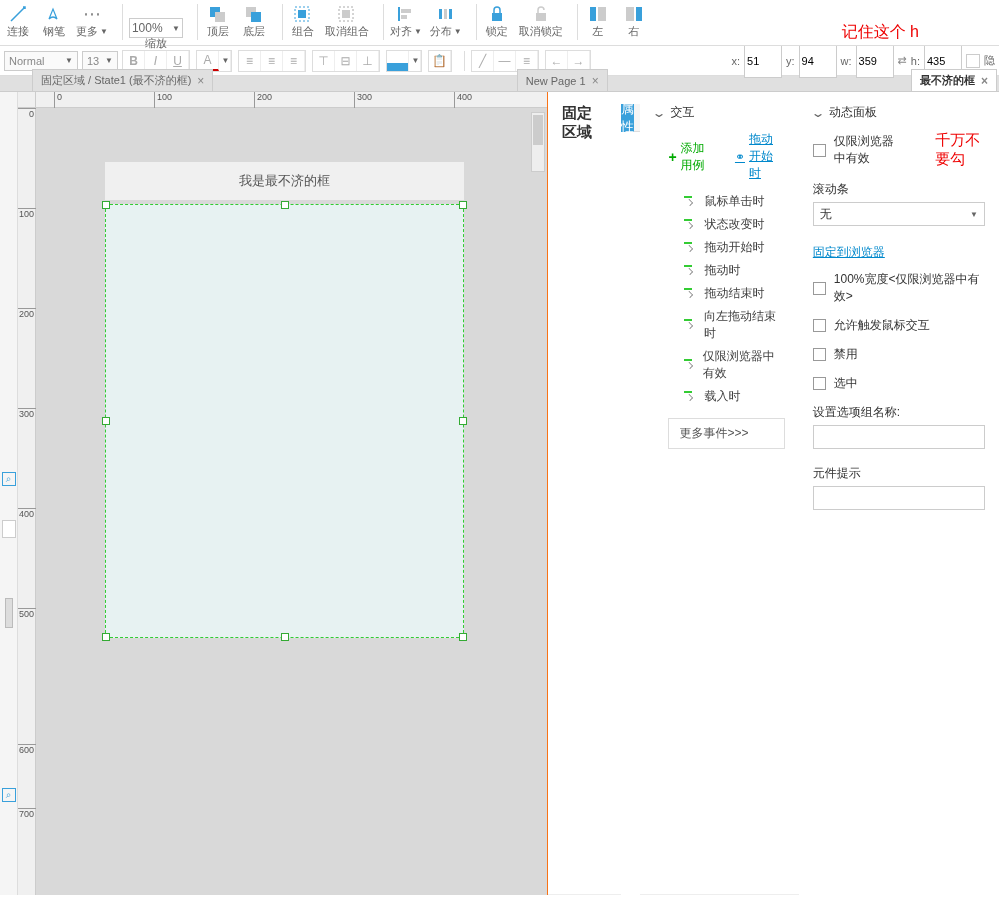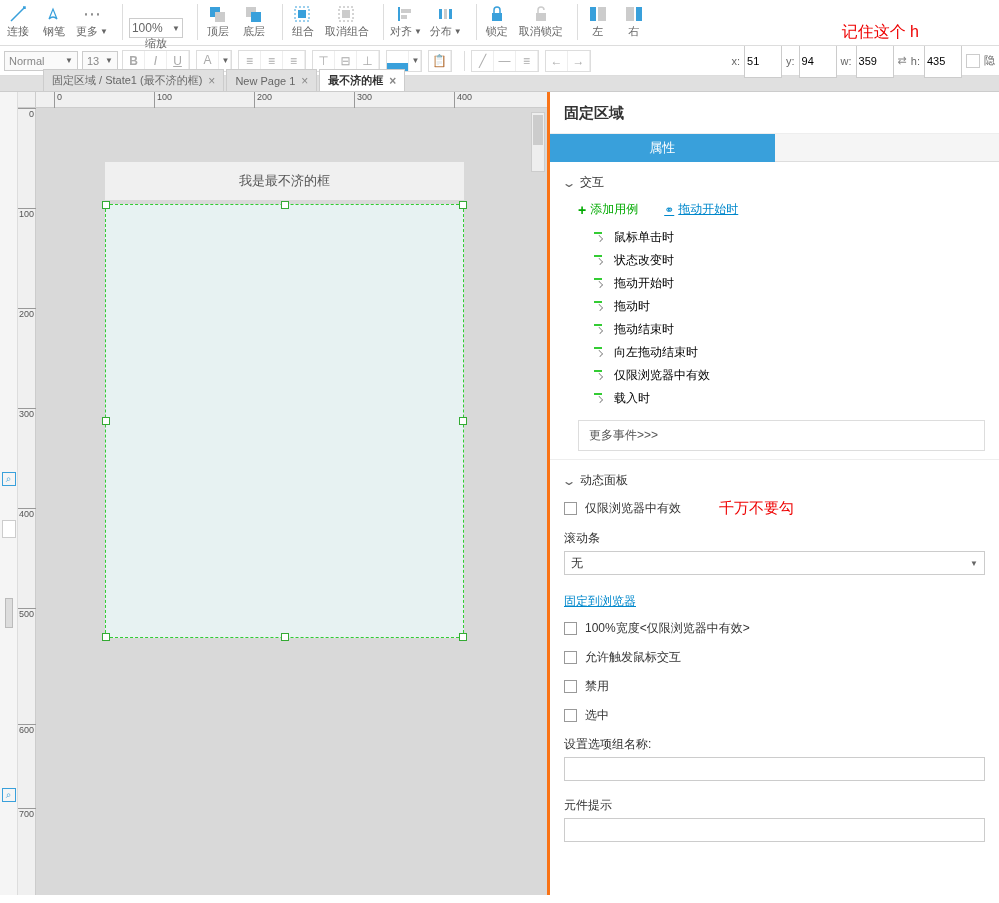--- a/index.html
+++ b/index.html
@@ -20,21 +20,21 @@
 .format-bar { height: 30px; border-bottom: 1px solid #ddd; display: flex; align-items: center; padding: 0 4px; background: #fff; }
 .fb-select { border: 1px solid #ccc; height: 20px; font-size: 11px; padding: 0 4px; margin-right: 4px; color: #888; background: #fafafa; display: flex; align-items: center; }
 .fb-btn { width: 22px; height: 20px; display: inline-flex; align-items: center; justify-content: center; color: #aaa; font-size: 12px; border-right: 1px solid #eee; }
 .fb-group { display: flex; border: 1px solid #ddd; margin-right: 6px; }
 .fb-coord { margin-left: auto; display: flex; align-items: center; gap: 4px; font-size: 11px; }
 .fb-coord label { color: #666; }
 .fb-coord input { width: 38px; height: 34px; border: 1px solid #ccc; font-size: 11px; padding: 0 2px; }
 .fb-check { width: 14px; height: 14px; border: 1px solid #ccc; }
 
 
-.doc-tabs { height: 16px; background: #e0e0e0; display: flex; align-items: flex-end; border-bottom: 1px solid #ccc; padding-left: 43px; }
+.doc-tabs { height: 16px; background: #e0e0e0; display: flex; align-items: flex-end; border-bottom: 1px solid #ccc; padding-left: 32px; justify-content: space-between; }
 .doc-tab { height: 22px; padding: 0 8px; font-size: 11px; display: flex; align-items: center; background: #e0e0e0; border: 1px solid #ccc; border-bottom: none; margin-right: 2px; color: #666; gap: 6px; }
 .doc-tab.active { background: #fff; font-weight: bold; color: #333; }
 .tab-close { color: #888; font-size: 12px; }
 
 
 .main { display: flex; height: calc(903px - 46px - 30px - 24px); }
 .left-strip { width: 18px; background: #f5f5f5; border-right: 1px solid #ddd; display: flex; flex-direction: column; align-items: center; }
 .left-strip .search-icon { margin-top: 380px; width: 14px; height: 14px; border: 1px solid #39a0db; color: #39a0db; font-size: 10px; text-align: center; line-height: 12px; }
 .left-strip .blank-box { margin-top: 34px; width: 14px; height: 18px; border: 1px solid #ccc; background: #fff; }
 .left-strip .handle { margin-top: 60px; width: 8px; height: 30px; background: #ddd; border: 1px solid #bbb; }
@@ -48,36 +48,36 @@
 .ruler-corner { position: absolute; top: 0; left: 0; width: 18px; height: 16px; background: #f0f0f0; border-right: 1px solid #ccc; border-bottom: 1px solid #ccc; }
 
 .canvas-content { position: absolute; top: 16px; left: 18px; right: 0; bottom: 0; }
 .header-box { position: absolute; left: 69px; top: 54px; width: 359px; height: 38px; background: #f0f0f0; display: flex; align-items: center; justify-content: center; font-size: 13px; color: #555; }
 .selected-box { position: absolute; left: 69px; top: 96px; width: 359px; height: 434px; background: #e7f2f2; border: 1px dashed #3c3; }
 .sel-handle { position: absolute; width: 8px; height: 8px; background: #fff; border: 1px solid #3a3; }
 .scroll-v { position: absolute; right: 2px; top: 20px; width: 14px; height: 60px; background: #eee; border: 1px solid #ccc; }
 .scroll-thumb { width: 10px; height: 30px; background: #ccc; margin: 2px auto; }
 
 
-.right-panel { width: 452px; border-left: 3px solid #f97316; background: #fff; display: flex; flex-direction: column; overflow-y: auto; }
+.right-panel { width: 452px; border-left: 1px solid #f97316; background: #fff; display: flex; flex-direction: row; overflow-y: auto; }
 .panel-title { padding: 12px 14px 10px; font-size: 15px; font-weight: bold; border-bottom: 1px solid #eee; }
-.panel-tabs { display: flex; }
+.panel-tabs { display: flex; margin-top: 12px; }
 .panel-tab { flex: 1; height: 28px; display: flex; align-items: center; justify-content: center; font-size: 13px; background: #fff; }
 .panel-tab.active { background: #39a0db; color: #fff; }
 .panel-tab.inactive { background: #f5f5f5; border-bottom: 1px solid #ddd; }
 
 .section { border-bottom: 1px solid #eee; padding: 8px 14px; }
 .section-header { font-size: 12px; color: #333; padding: 4px 0; display: flex; align-items: center; }
 .section-header::before { content: "⌄"; margin-right: 6px; font-size: 12px; color: #666; display: inline-block; transform: scaleX(1.5); }
 .action-row { display: flex; gap: 26px; padding: 6px 0 8px 14px; font-size: 12px; align-items: center; }
 .action-add { color: #0a0; display: flex; align-items: center; gap: 4px; }
 .action-add::before { content: "+"; font-weight: bold; font-size: 14px; }
 .action-link { color: #08c; text-decoration: underline; display: flex; align-items: center; gap: 4px; }
 .action-link::before { content: "⚭"; }
-.event-item { padding: 3px 0 3px 30px; font-size: 12px; color: #000000; display: flex; align-items: center; gap: 8px; }
+.event-item { padding: 3px 0 3px 30px; font-size: 12px; color: #404040; display: flex; align-items: center; gap: 8px; }
 .event-icon { width: 12px; height: 12px; display: inline-block; position: relative; }
 .event-icon::before { content: ""; position: absolute; width: 8px; height: 2px; background: #3c3; top: 0; left: 0; }
 .event-icon::after { content: ""; position: absolute; width: 6px; height: 8px; border-right: 1px solid #555; border-bottom: 1px solid #555; top: 2px; left: 2px; transform: rotate(-45deg) scale(0.6); }
 .more-events { margin: 10px 0 0 14px; border: 1px solid #ddd; padding: 6px 10px; font-size: 12px; color: #555; }
 
 .check-row { display: flex; align-items: center; gap: 8px; padding: 6px 0; font-size: 12px; }
 .check-box { width: 13px; height: 13px; border: 1px solid #999; background: #fff; flex-shrink: 0; }
 .field-label { font-size: 12px; padding: 6px 0 4px; }
 .field-input { width: 100%; height: 24px; border: 1px solid #ccc; padding: 0 6px; font-size: 12px; background: #fff; }
 .select-box { width: 100%; height: 24px; border: 1px solid #ccc; padding: 0 6px; font-size: 12px; display: flex; align-items: center; justify-content: space-between; }
@@ -327,21 +327,21 @@
       <div class="tick" style="left:318px">300</div>
       <div class="tick" style="left:418px">400</div>
     </div>
     <div class="ruler-v">
       <div class="tick" style="top:0px">0</div>
       <div class="tick" style="top:100px">100</div>
       <div class="tick" style="top:200px">200</div>
       <div class="tick" style="top:300px">300</div>
       <div class="tick" style="top:400px">400</div>
       <div class="tick" style="top:500px">500</div>
-      <div class="tick" style="top:616px">600</div>
+      <div class="tick" style="top:636px">600</div>
       <div class="tick" style="top:700px">700</div>
     </div>
     <div class="canvas-content">
       <div class="header-box">我是最不济的框</div>
       <div class="selected-box">
         <div class="sel-handle" style="left:-4px;top:-4px"></div>
         <div class="sel-handle" style="left:50%;top:-4px;margin-left:-4px"></div>
         <div class="sel-handle" style="right:-4px;top:-4px"></div>
         <div class="sel-handle" style="left:-4px;top:50%;margin-top:-4px"></div>
         <div class="sel-handle" style="right:-4px;top:50%;margin-top:-4px"></div>

